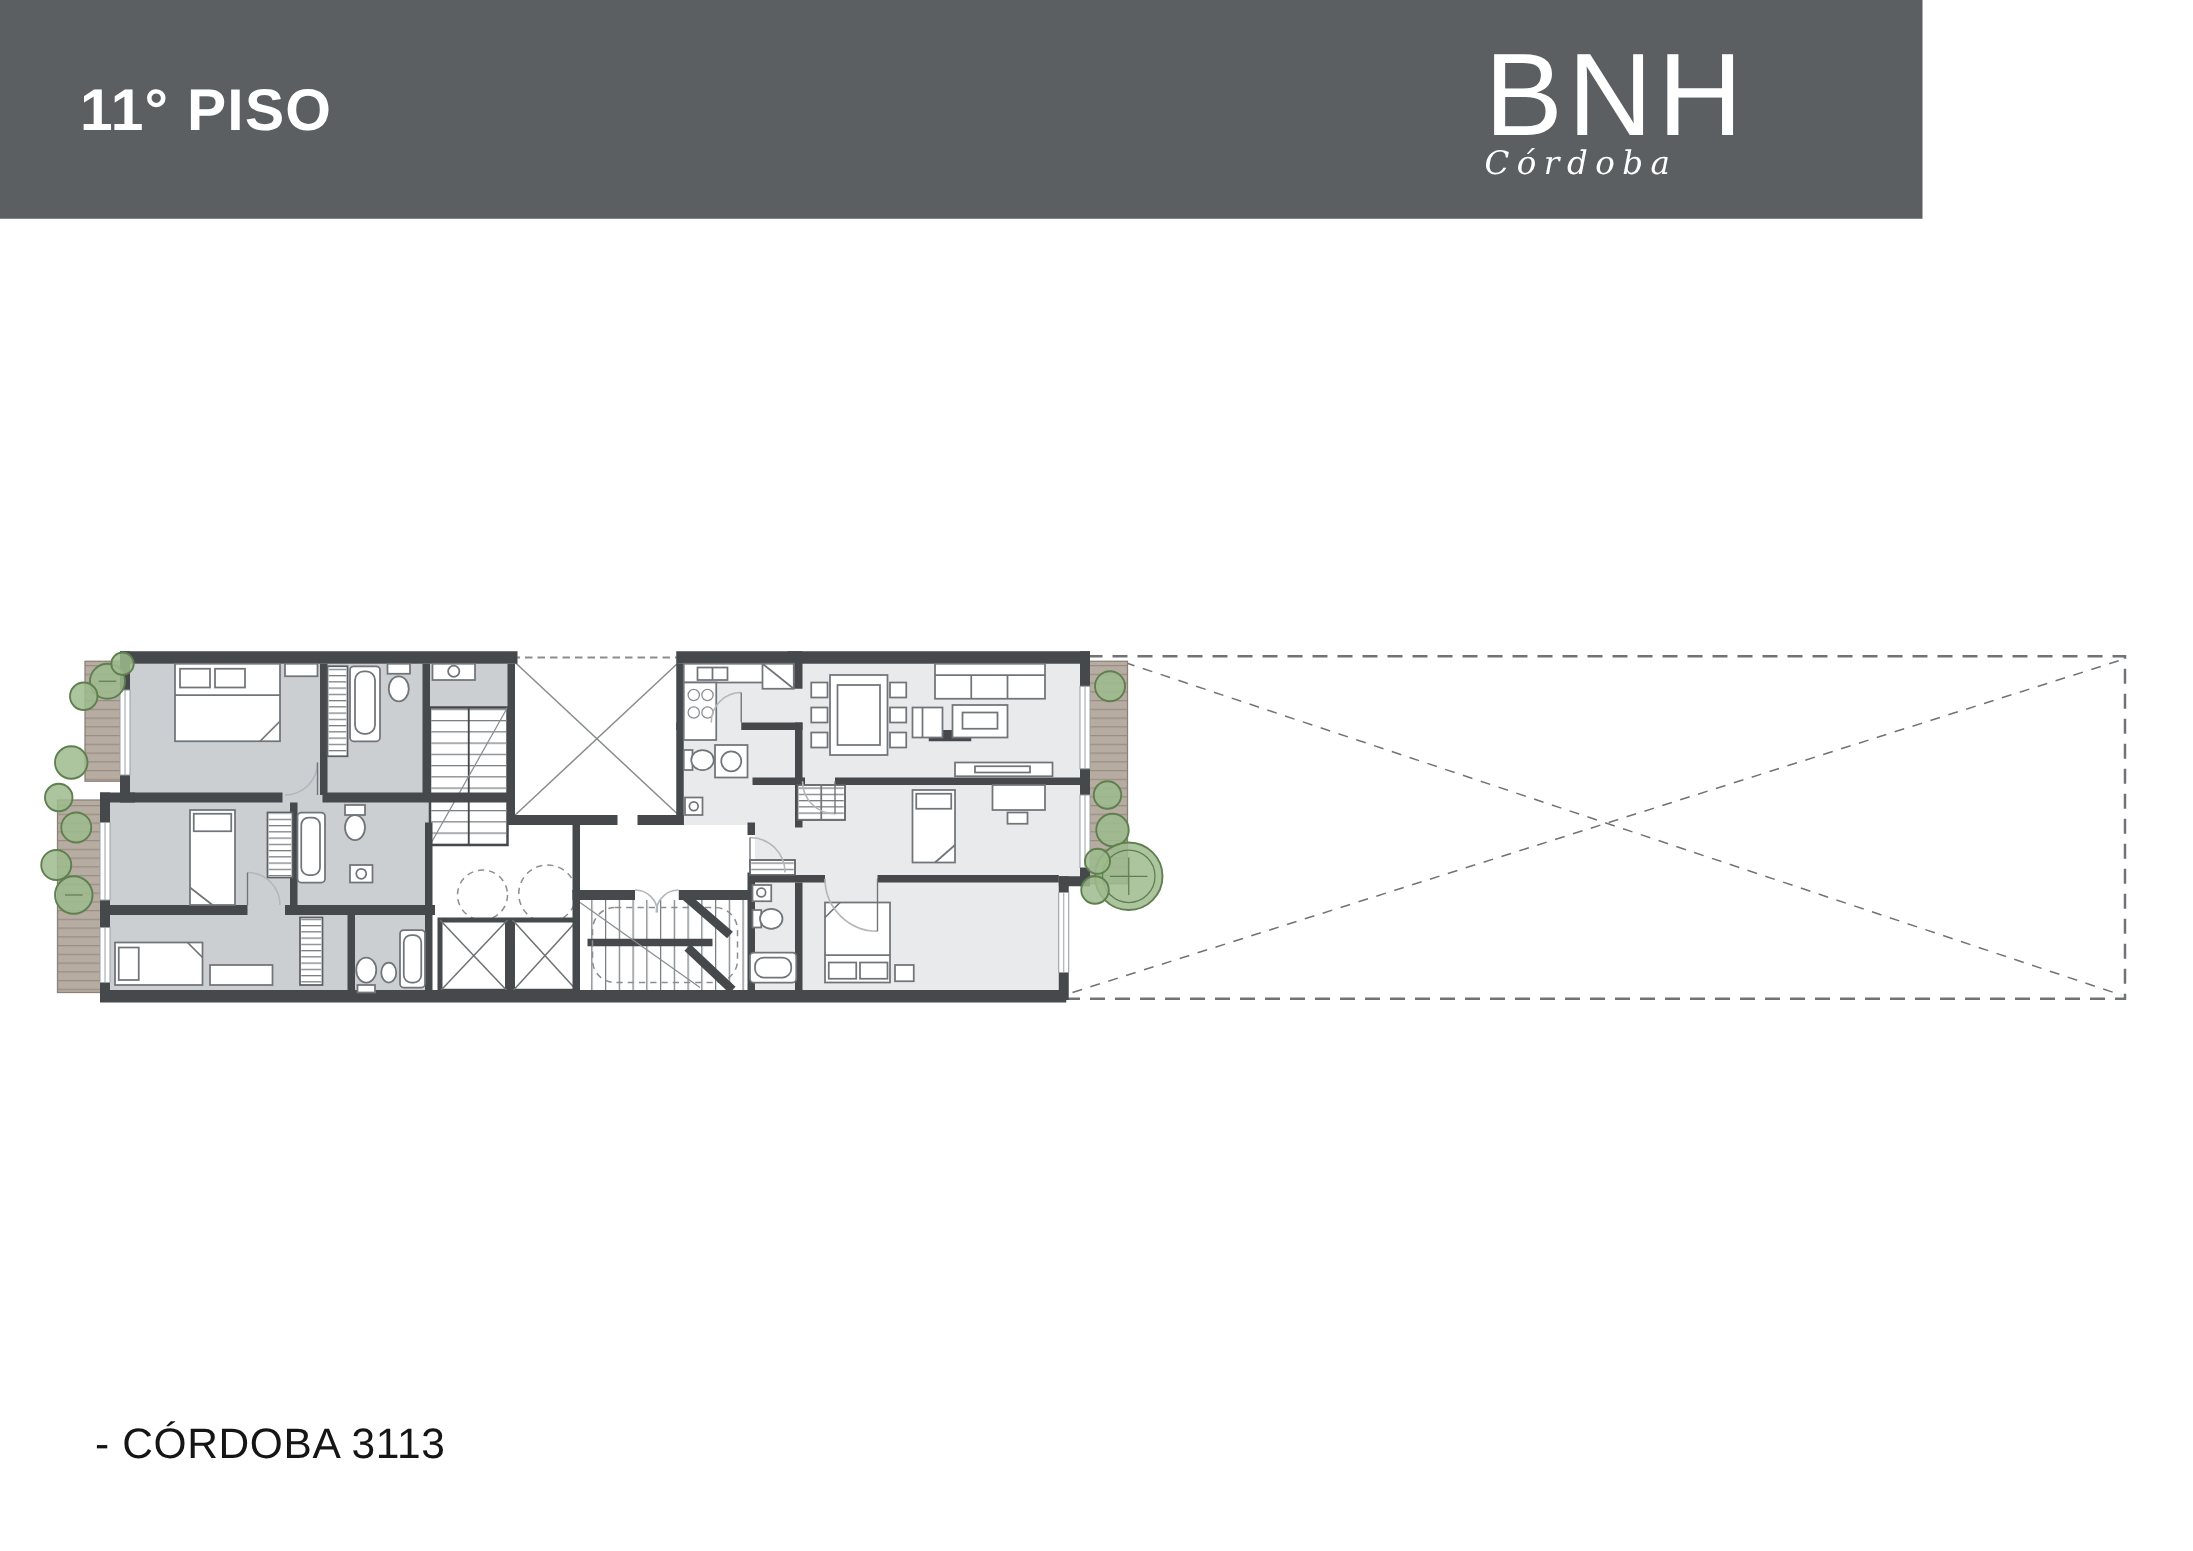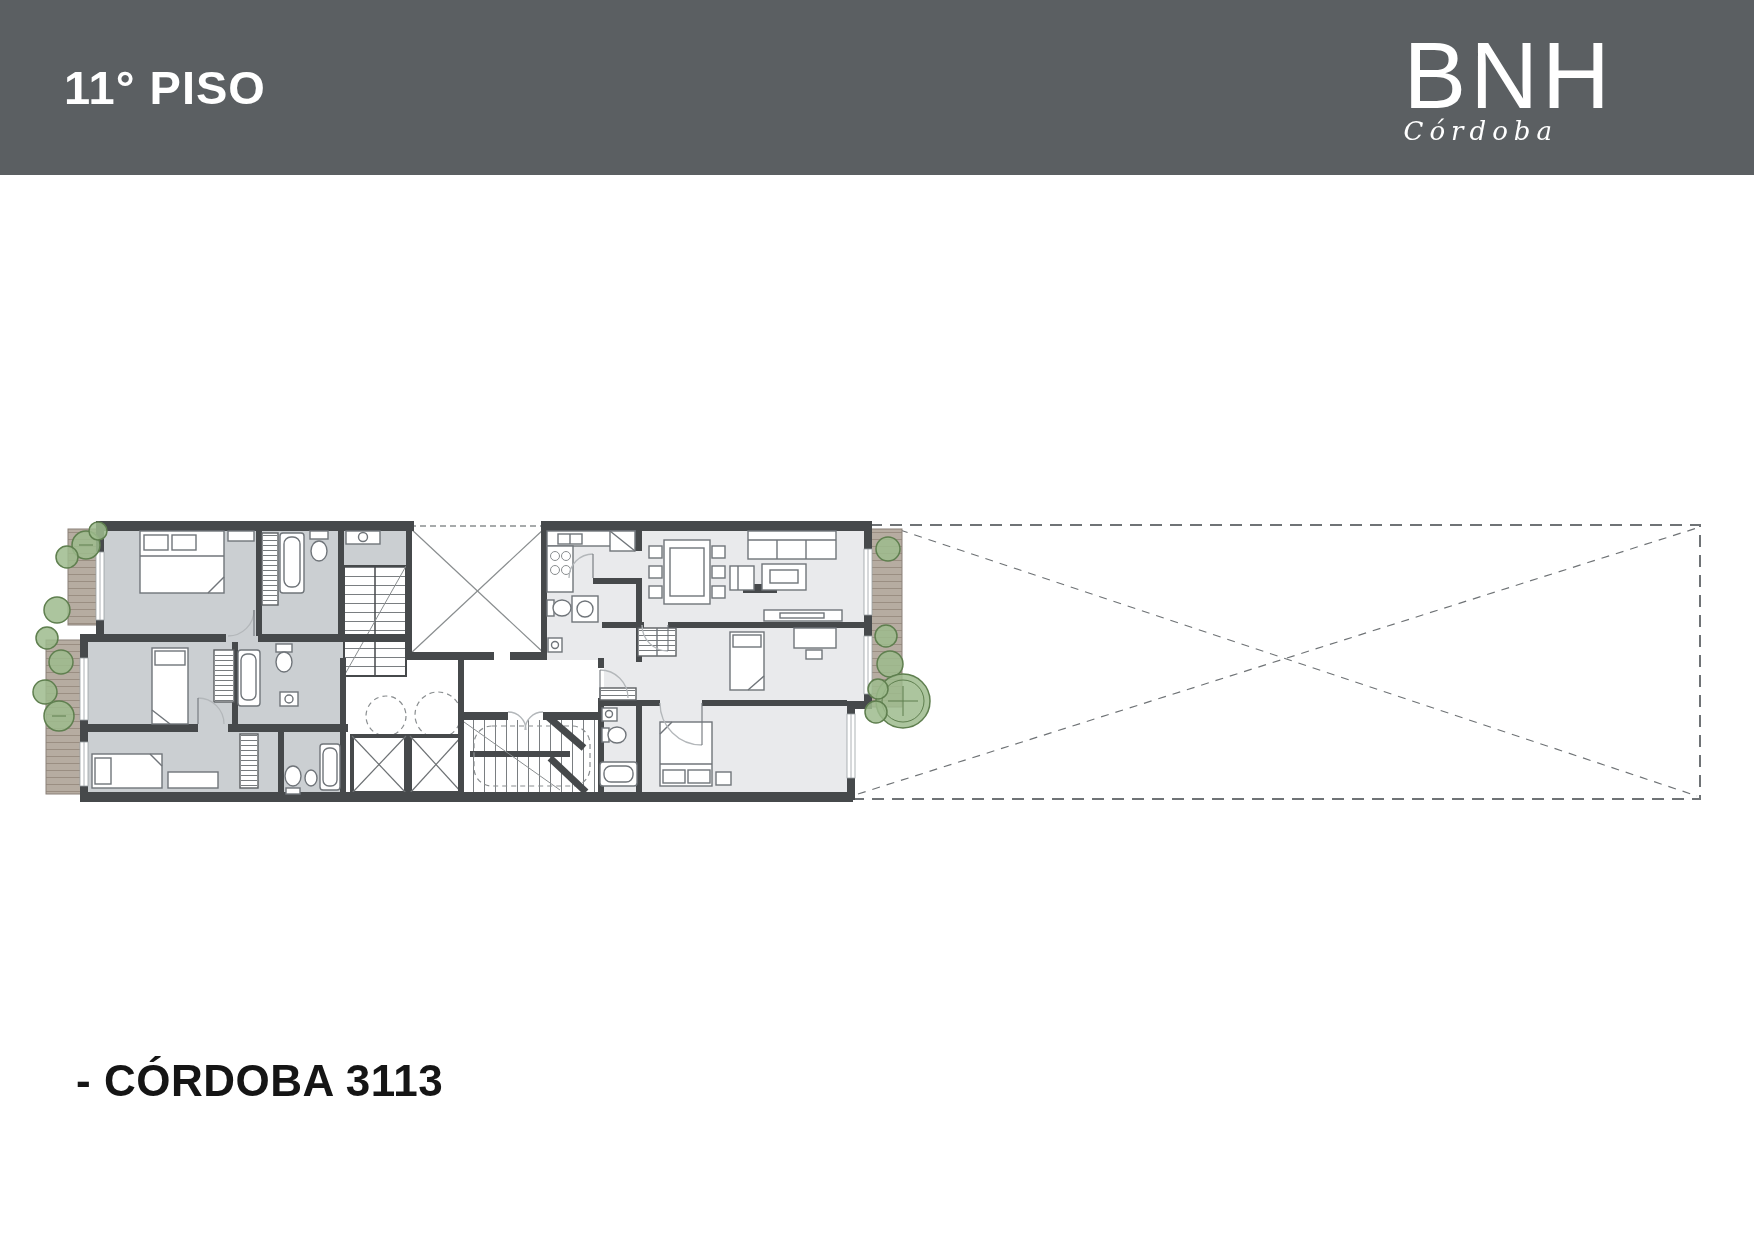--- a/index.html
+++ b/index.html
@@ -1,40 +1,40 @@
 <!DOCTYPE html>
 <html style="--header_bg: #5b5f62; --wall: #46494b; --floor_left: #cbcfd2; --floor_right: #e9eaec; --deck: #b6aca1; --deck_line: #9a8e82; --tree_fill: #9dbb8d; --tree_stroke: #5f7f4f; --dash: #6f7376; --text_dark: #151515;"><head>
 <meta charset="utf-8">
 <style>
   html,body{margin:0;padding:0;}
   body{
     width:1754px;height:1241px;position:relative;background:#ffffff;
     font-family:"Liberation Sans",sans-serif;overflow:hidden;
   }
   .header{
-    position:absolute;top:0;left:0;width:1754px;height:175px;
+    position:absolute;top:0;left:0;width:1538px;height:175px;
     background:var(--header_bg,#5b5f62);
     display:flex;justify-content:space-between;align-items:center;
     box-sizing:border-box;padding:0 140px 0 64px;
   }
   .floor-title{
     color:#ffffff;font-size:47px;font-weight:bold;letter-spacing:1px;
   }
   .logo{color:#ffffff;margin-top:4px;}
   .logo-main{
     font-size:94px;line-height:0.92;letter-spacing:4px;font-weight:400;
     font-family:"Liberation Sans",sans-serif;
   }
   .logo-script{
     font-family:"DejaVu Serif",serif;font-style:italic;font-weight:normal;
     font-size:26px;letter-spacing:6px;margin-top:-4px;
   }
   .footer{
-    position:absolute;left:76px;top:1056px;
-    font-size:44px;font-weight:bold;color:var(--text_dark,#151515);letter-spacing:0.5px;
+    position:absolute;left:76px;top:1136px;
+    font-size:34px;font-weight:normal;color:var(--text_dark,#151515);letter-spacing:0.5px;
   }
   svg.plan{position:absolute;left:0;top:0;}
 
   
   .wall{fill:var(--wall,#46494b);}
   .floorL{fill:var(--floor_left,#cbcfd2);}
   .floorR{fill:var(--floor_right,#e9eaec);}
   .deck{fill:var(--deck,#b6aca1);}
   .deckOutline{fill:none;stroke:#8a8078;stroke-width:1;}
   .fx{fill:#ffffff;stroke:#70757a;stroke-width:1.4;}

